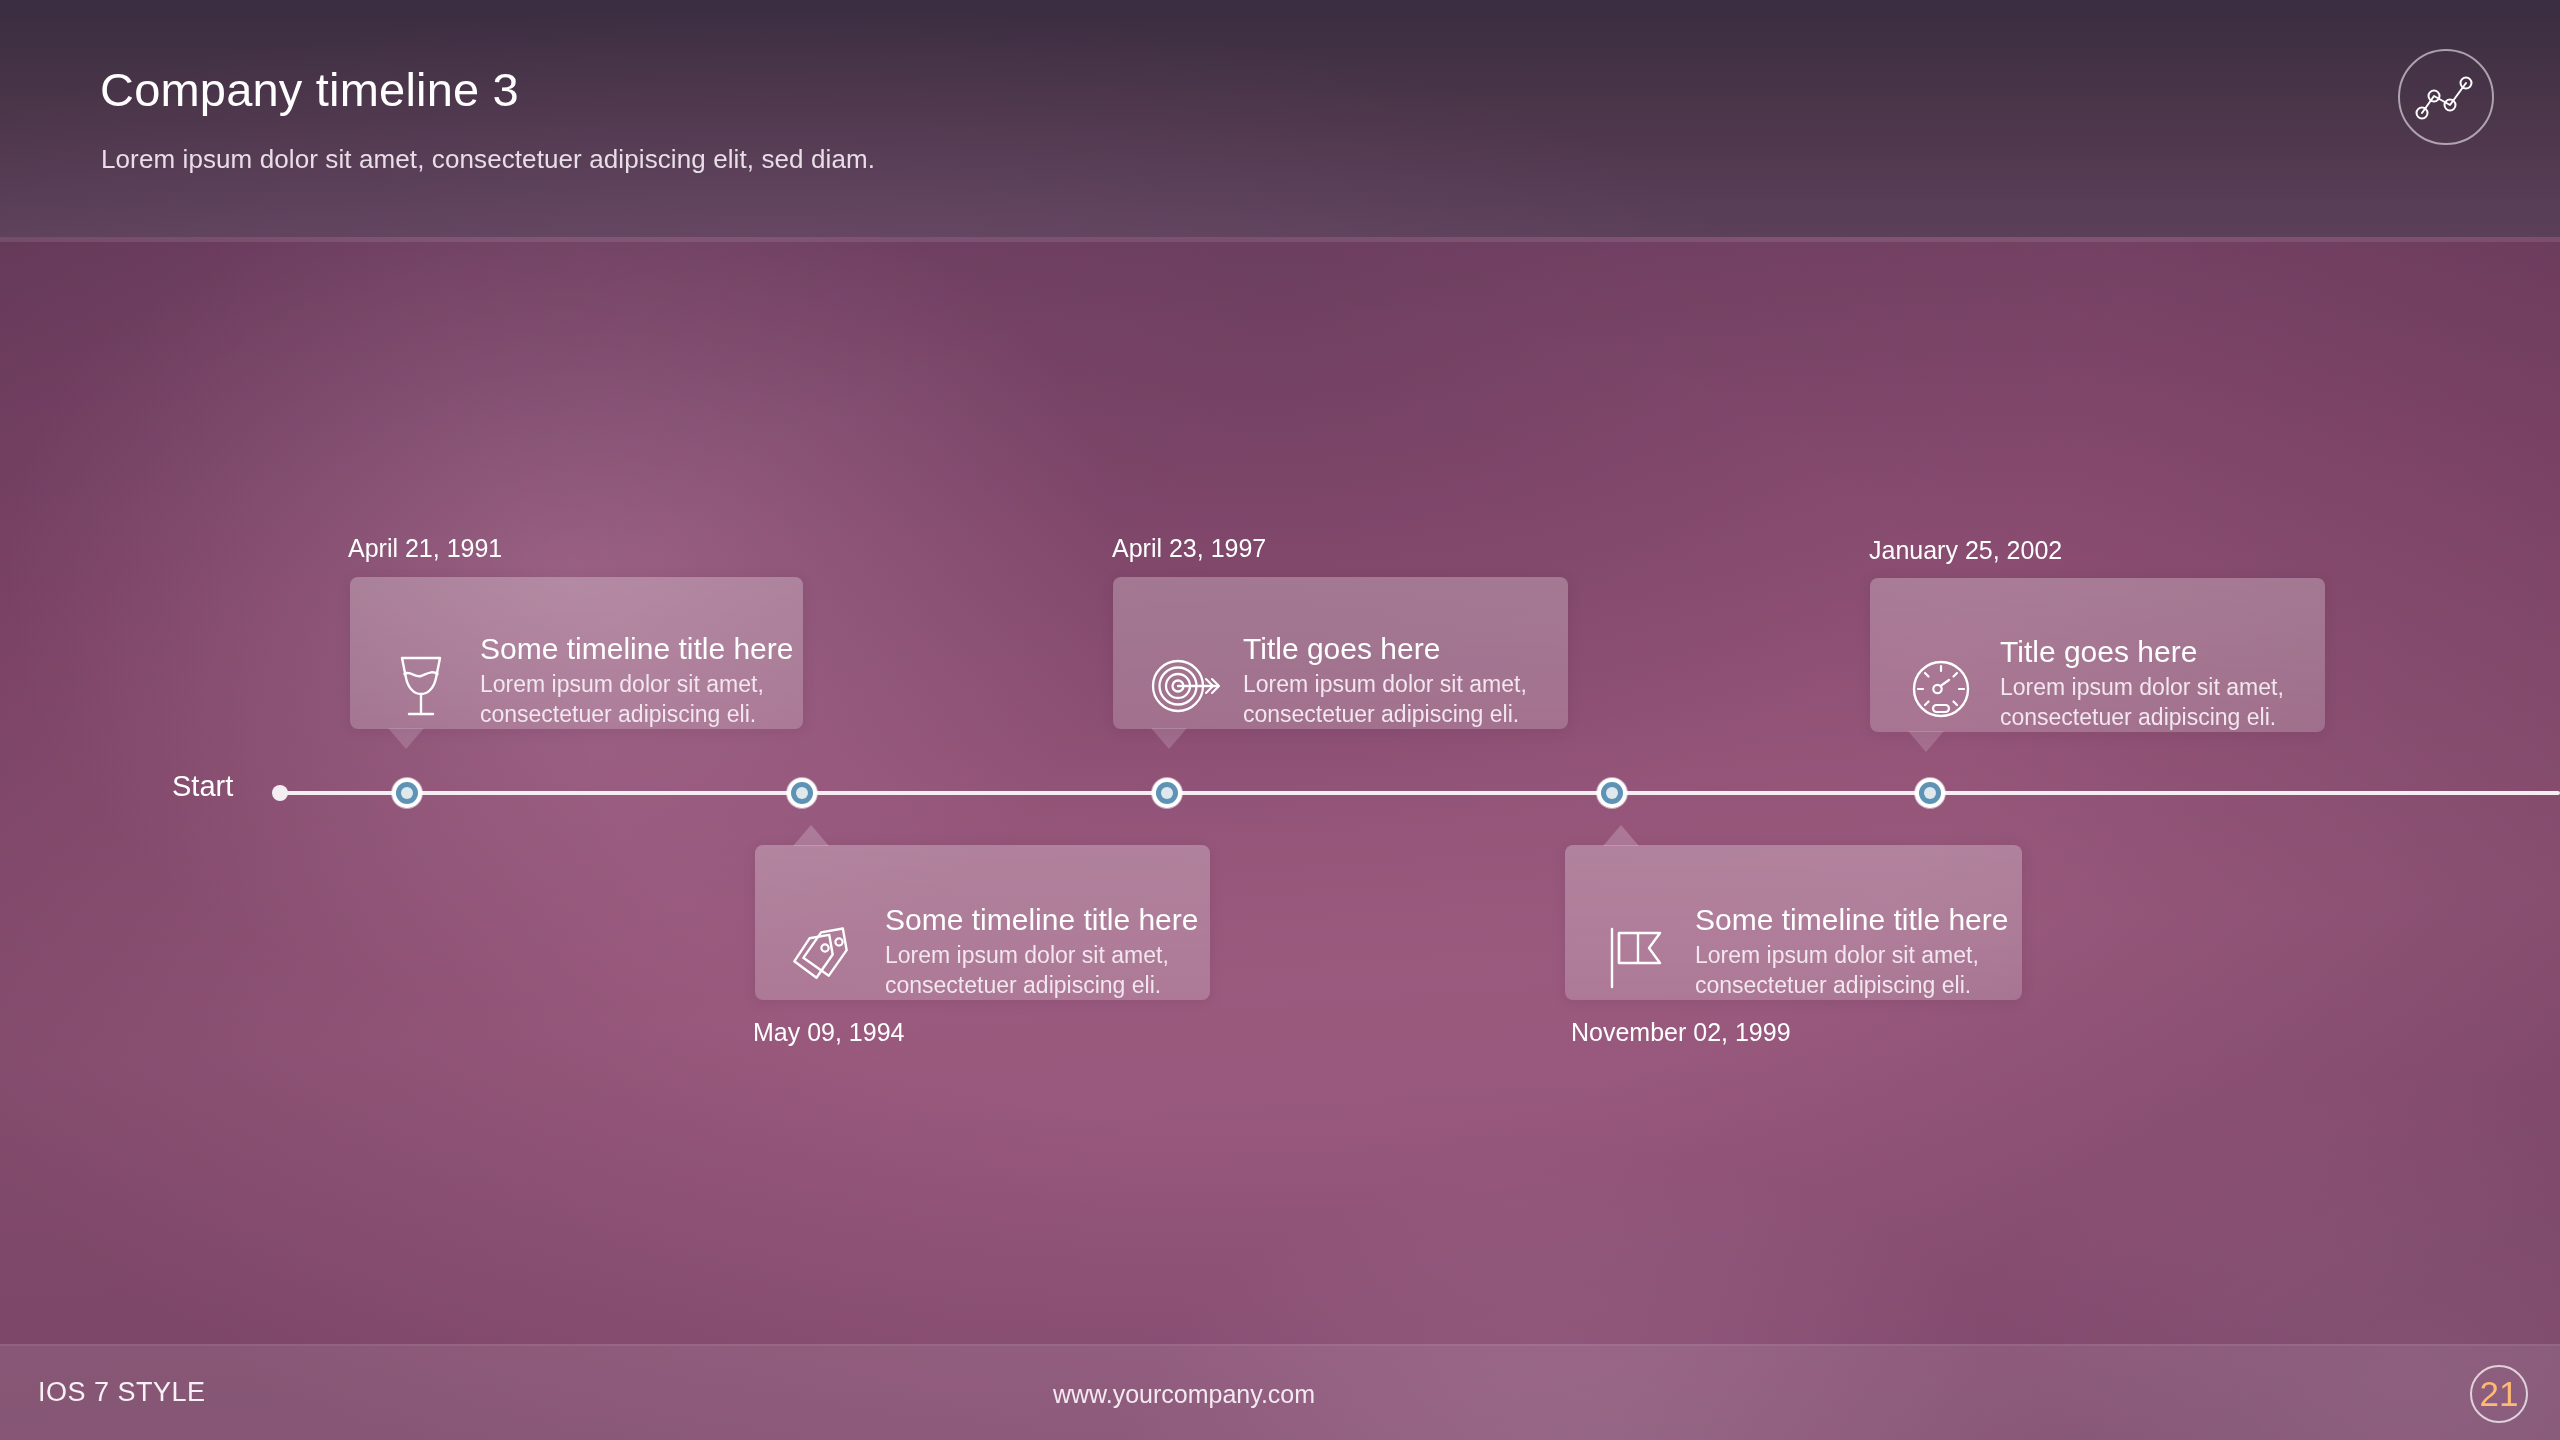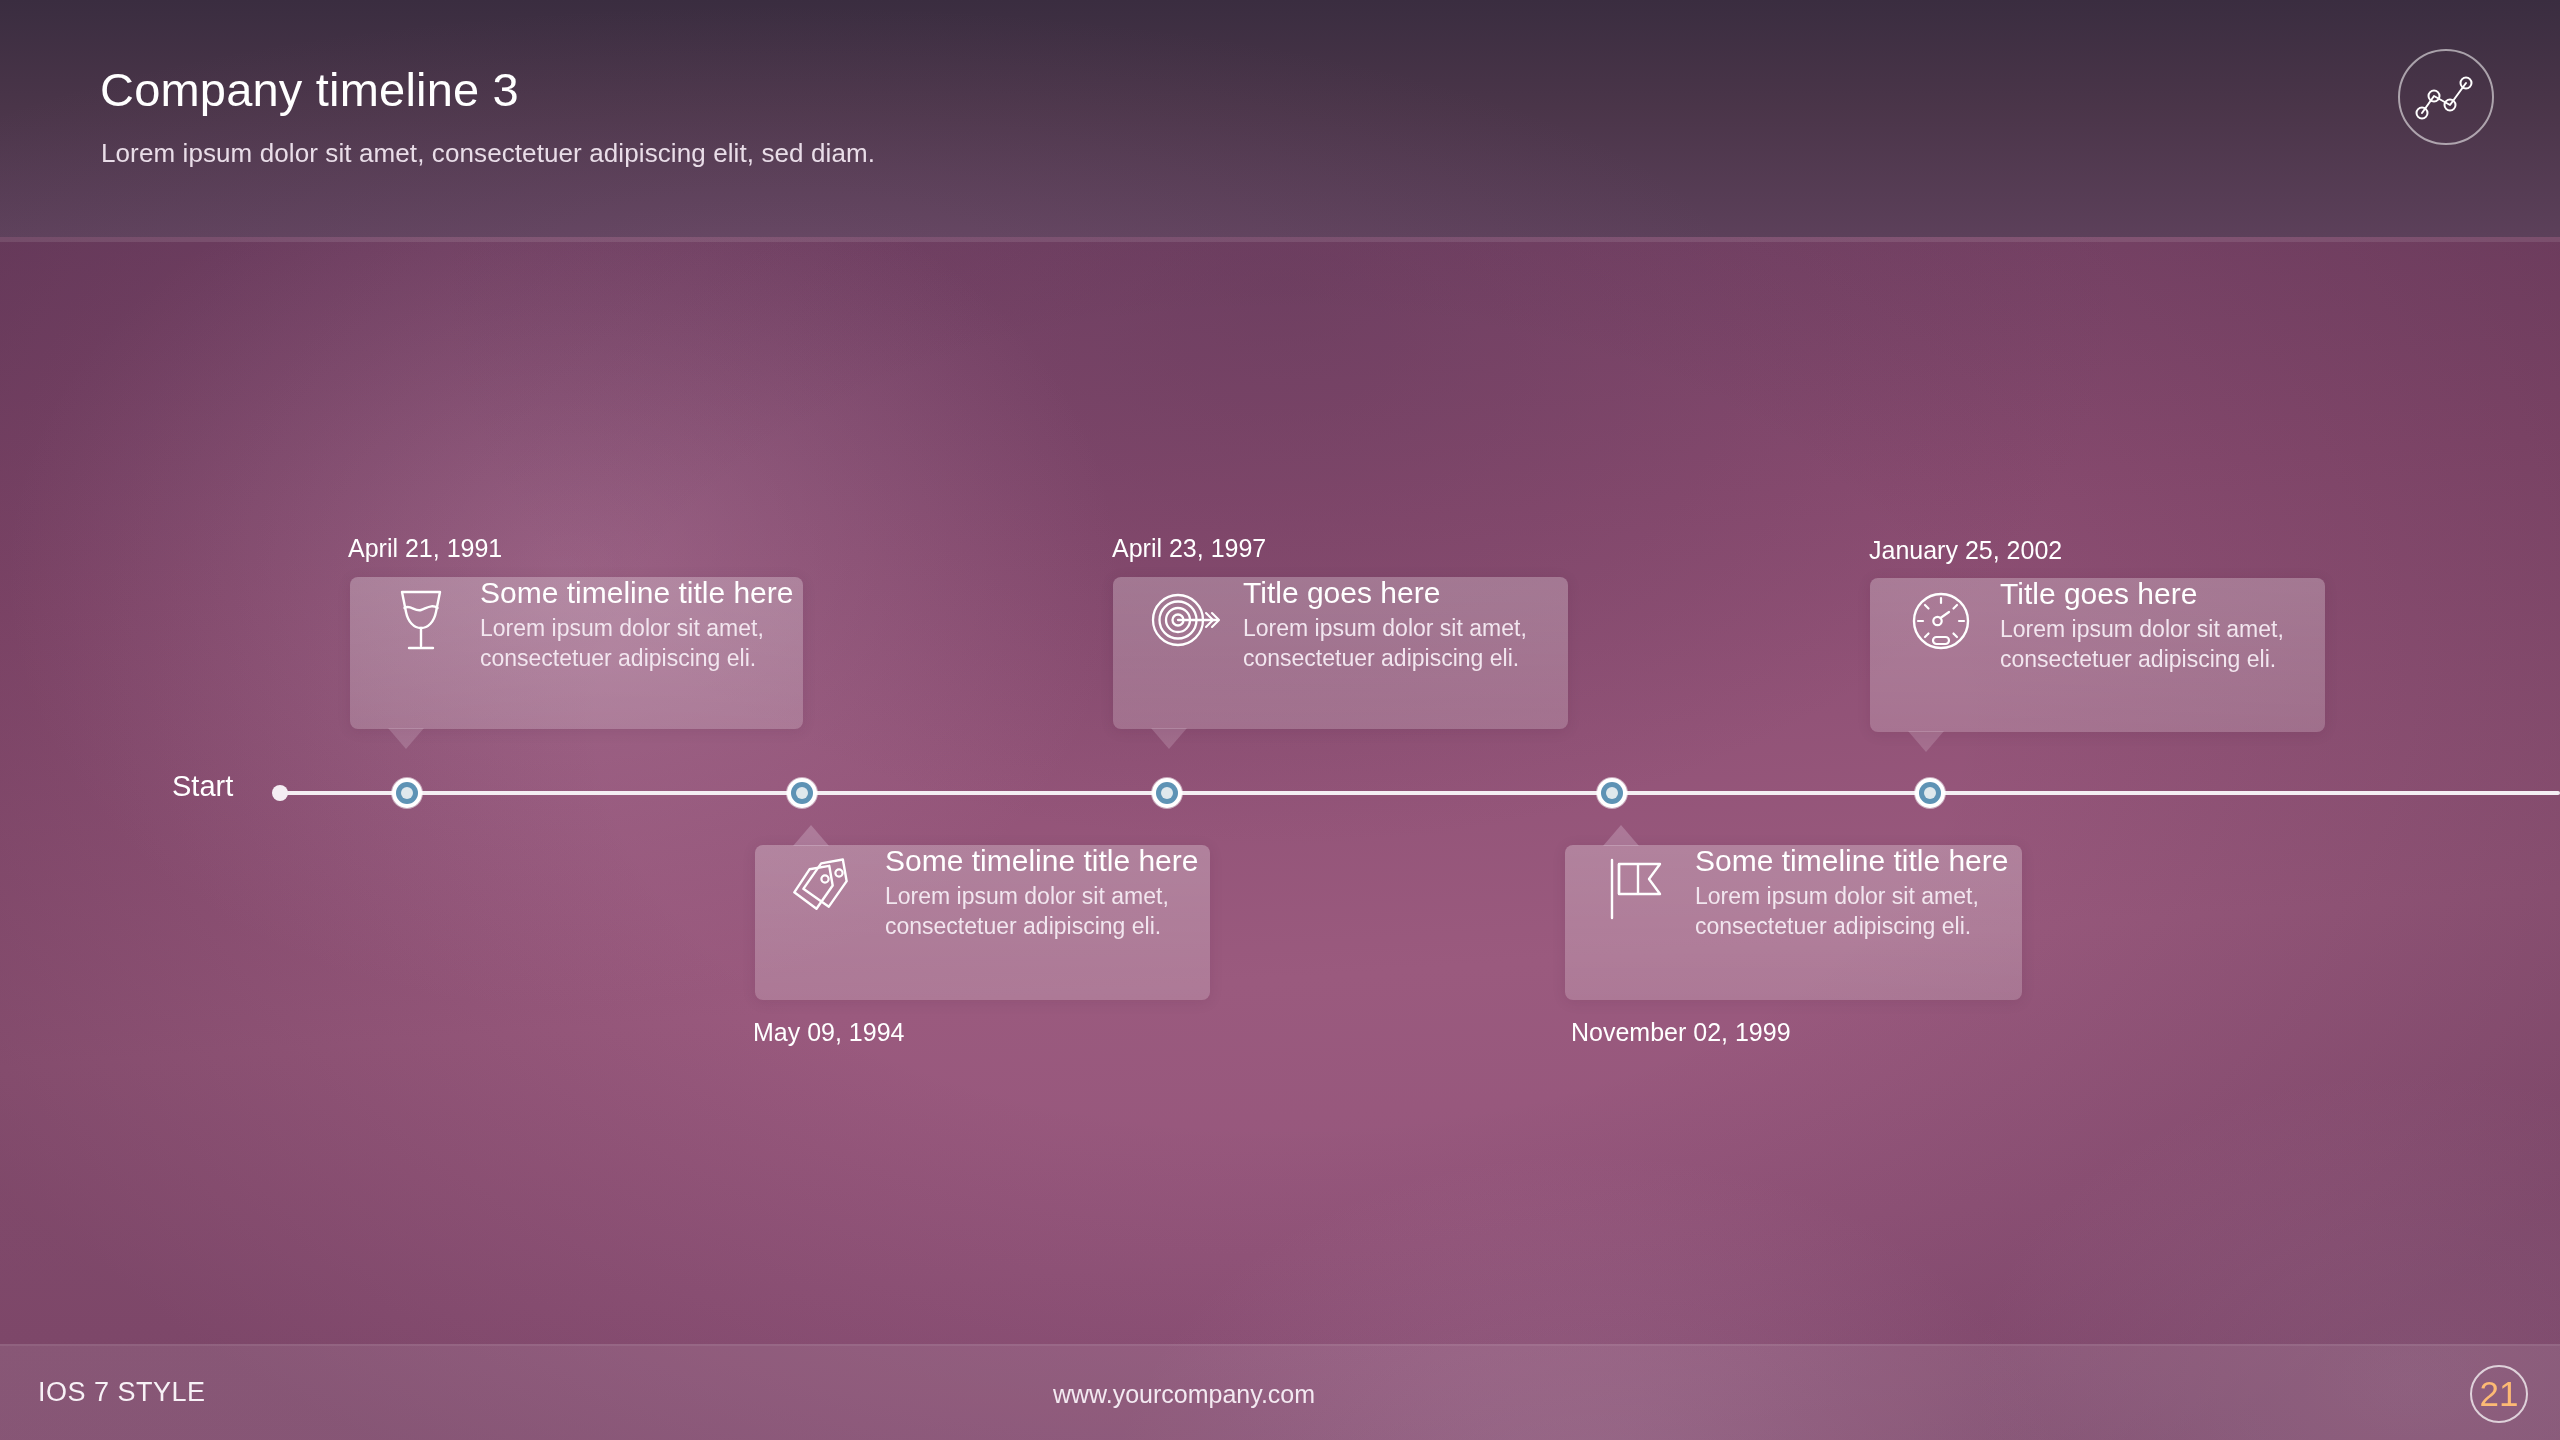--- a/index.html
+++ b/index.html
@@ -52,21 +52,21 @@
     position: absolute;
     left: 100px; top: 62px;
     font-size: 47px;
     font-weight: 400;
     color: #ffffff;
     letter-spacing: 0.2px;
     white-space: nowrap;
   }
   .subtitle {
     position: absolute;
-    left: 101px; top: 138px;
+    left: 101px; top: 144px;
     font-size: 26px;
     font-weight: 300;
     color: #e9dde8;
     letter-spacing: 0.1px;
     white-space: nowrap;
     text-align: center;
   }
   .brand-mark {
     position: absolute;
     right: 66px; top: 49px;
@@ -127,21 +127,21 @@
   
   .card {
     position: absolute;
     border-radius: 8px;
     background: linear-gradient(180deg, rgba(255,255,255,0.26) 0%, rgba(255,255,255,0.19) 100%);
     box-shadow: 0 2px 14px rgba(60,20,50,0.10);
   }
   .card-inner {
     position: relative;
     display: flex;
-    align-items: flex-start;
+    align-items: flex-end;
     height: 100%;
     padding: 0 12px 0 28px;
     box-sizing: border-box;
   }
   .card-icon {
     flex: 0 0 auto;
     width: 86px; height: 86px;
     margin-right: 16px;
     display: flex; align-items: center; justify-content: center;
   }

